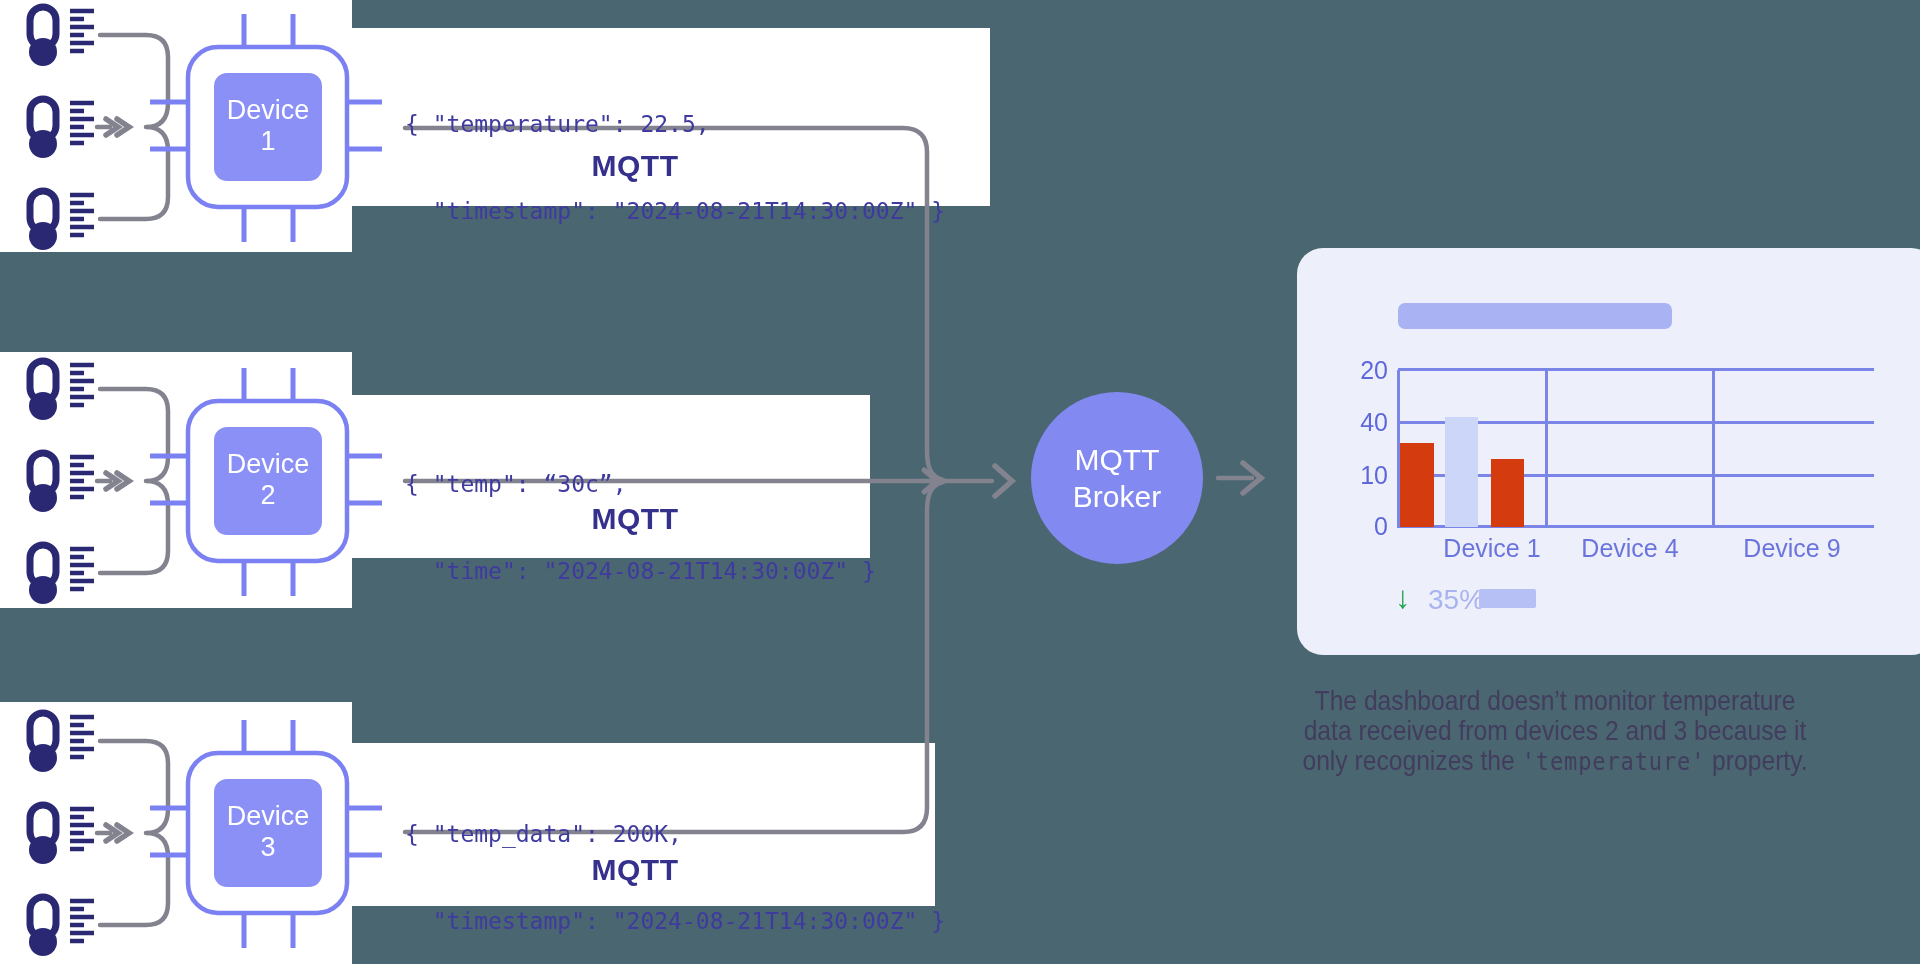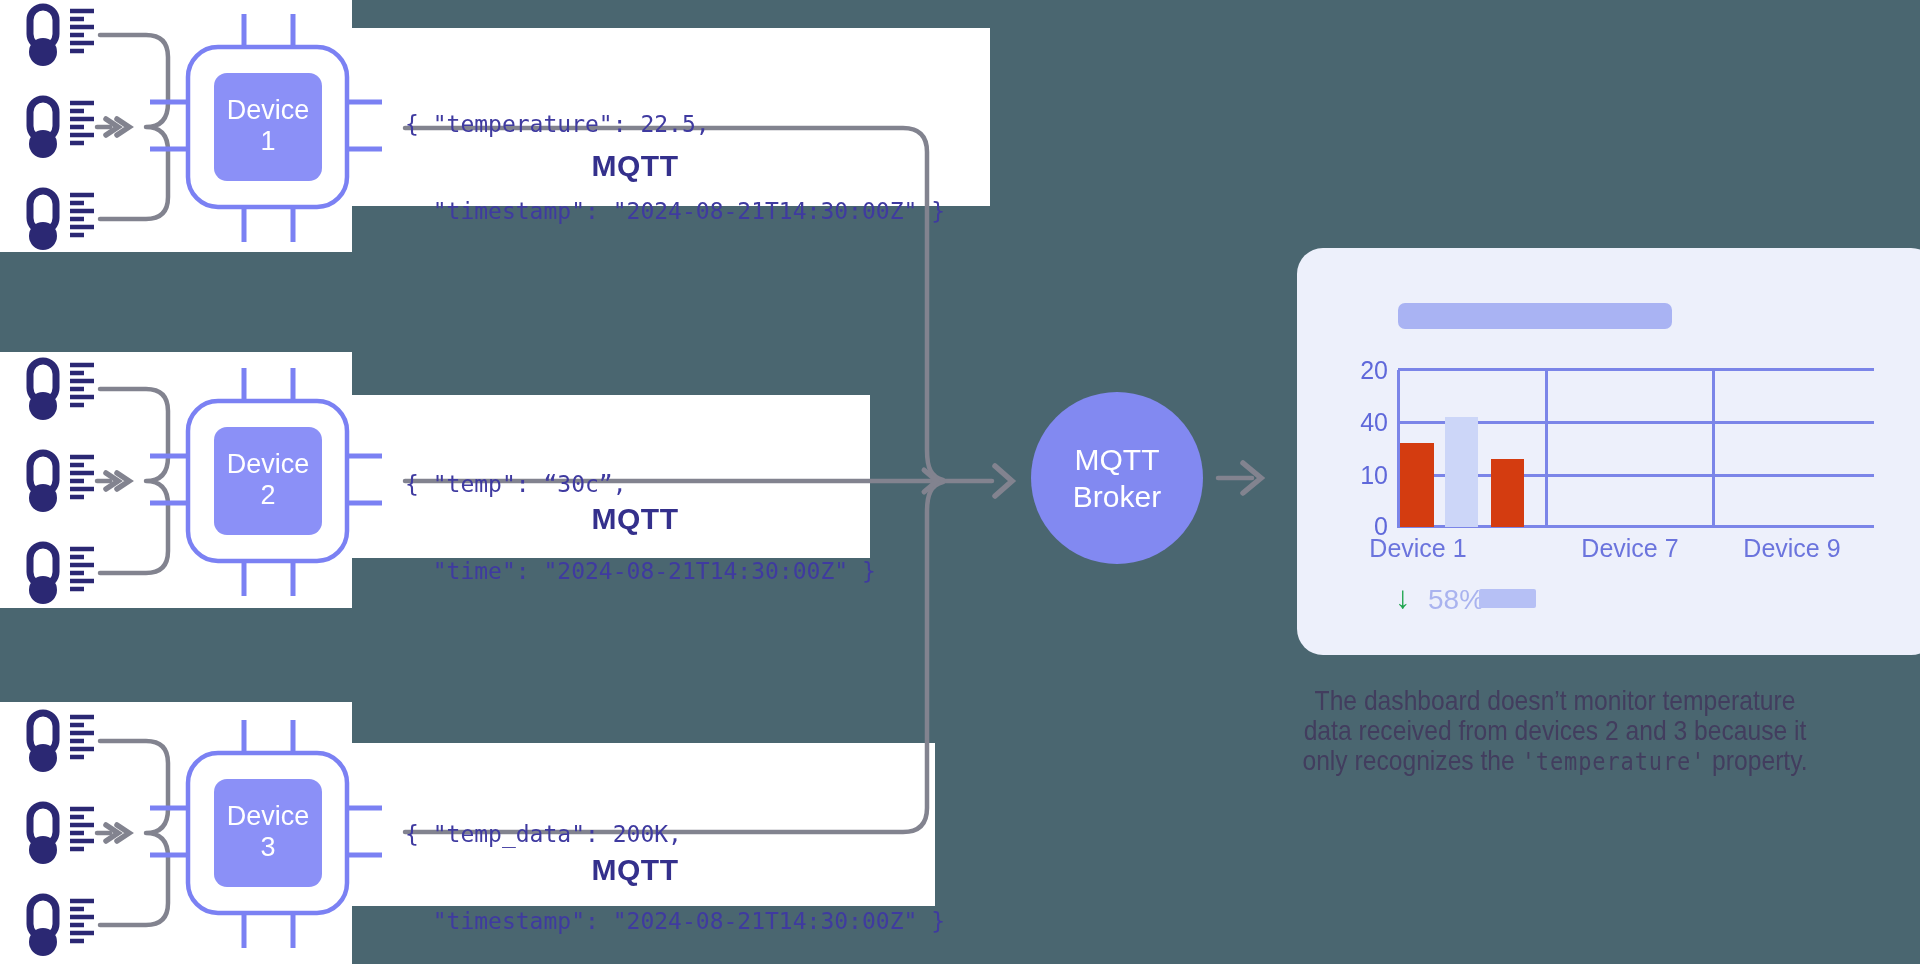--- a/index.html
+++ b/index.html
@@ -165,26 +165,26 @@
 
   <div class="ylab" style="top:356px">20</div>
   <div class="ylab" style="top:408px">40</div>
   <div class="ylab" style="top:461px">10</div>
   <div class="ylab" style="top:512px">0</div>
 
   <div class="bar" style="left: 1400px; width: 34px; height: 83.68px; background: rgb(212, 60, 16);"></div>
   <div class="bar" style="left: 1445px; width: 33px; height: 109.83px; background: rgb(204, 214, 248);"></div>
   <div class="bar" style="left: 1491px; width: 33px; height: 67.99px; background: rgb(212, 60, 16);"></div>
 
-  <div class="xlab" style="left:1338px">Device 1</div>
-  <div class="xlab" style="left:1550px">Device 7</div>
+  <div class="xlab" style="left:1412px">Device 1</div>
+  <div class="xlab" style="left:1550px">Device 4</div>
   <div class="xlab" style="left:1712px">Device 9</div>
 
   <div class="stat-arrow">↓</div>
-  <div class="stat-value">58%</div>
+  <div class="stat-value">35%</div>
   <div class="stat-bar"></div>
 
   <div class="caption">
     <div>The dashboard doesn’t monitor temperature</div>
     <div>data received from devices 2 and 3 because it</div>
     <div><span>only recognizes the </span><span class="code">'temperature'</span><span> property.</span></div>
   </div>
 
 </div>
 

